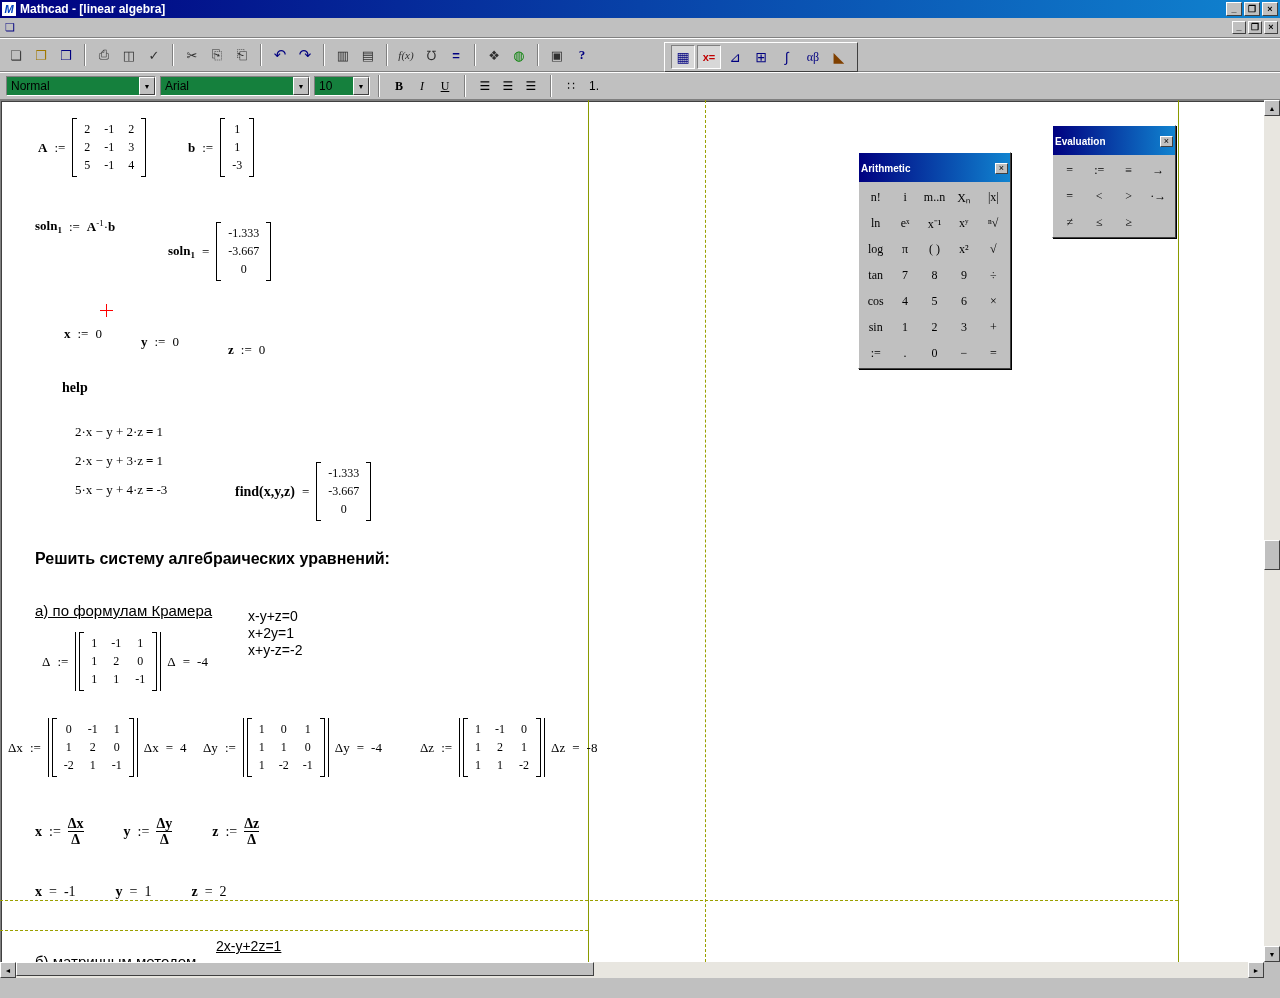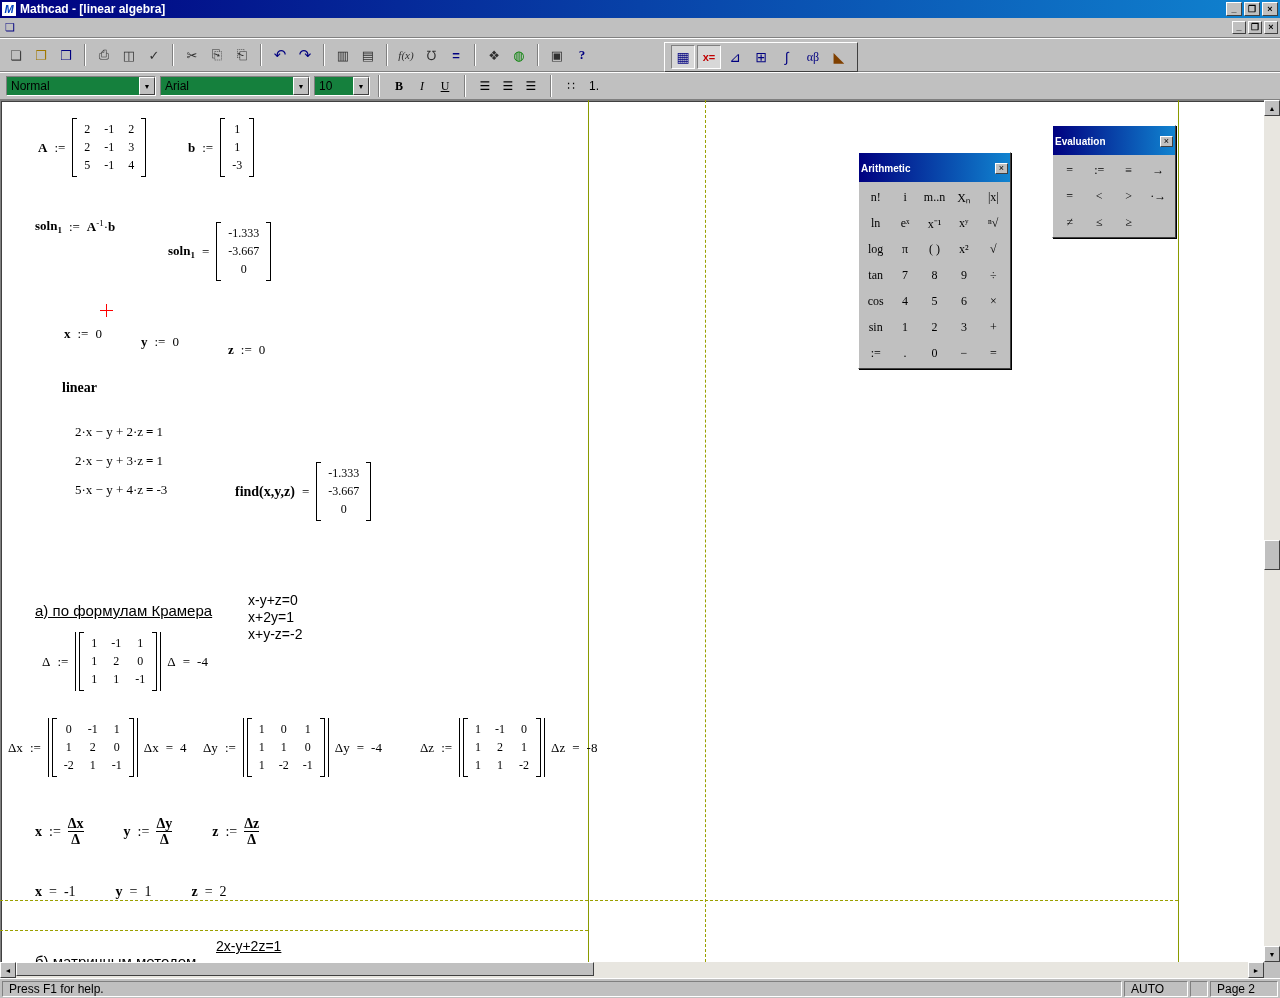--- a/index.html
+++ b/index.html
@@ -381,21 +381,21 @@
     </div>
     <div class="region" style="left:228px; top:242px" data-name="region-def-z">
       <span class="mrow">
           <span class="var">z</span>
           <span class="op">:=</span>
           <span>0</span>
         </span>
     </div>
 
     <div class="region" style="left:62px; top:280px; font-weight:bold; font-size:14px" data-name="region-given-keyword">
-      <span>linear</span>
+      <span>help</span>
     </div>
 
     <div class="region" style="left:75px; top:324px" data-name="region-given-equations">
 
     <div class="eqline" data-name="equation-line"><span>2·x − y + 2·z</span><span class="beq">=</span><span>1</span></div>
         <div class="eqline" data-name="equation-line"><span>2·x − y + 3·z</span><span class="beq">=</span><span>1</span></div>
         <div class="eqline" data-name="equation-line"><span>5·x − y + 4·z</span><span class="beq">=</span><span>-3</span></div>
       </div>
 
     <div class="region" style="left:235px; top:362px" data-name="region-find-result">
@@ -407,26 +407,29 @@
             <span class="cells c1">
               <span class="cell" data-name="matrix-cell">-1.333</span>
               <span class="cell" data-name="matrix-cell">-3.667</span>
               <span class="cell" data-name="matrix-cell">0</span>
             </span>
             <span class="br r" data-name="bracket"></span>
           </span>
       </span>
     </div>
 
+    <div class="region heading" style="left:35px; top:450px" data-name="region-task-heading">
+      <span>Решить систему алгебраических уравнений:</span>
+    </div>
 
     <div class="region sans" style="left:35px; top:502px; font-size:15px" data-name="region-part-a-label">
       <span>а) по формулам Крамера</span>
     </div>
 
-    <div class="region syslines" style="left:248px; top:492px" data-name="region-system-a">
+    <div class="region syslines" style="left:248px; top:508px" data-name="region-system-a">
 
     <div data-name="system-line">x-y+z=0</div>
         <div data-name="system-line">x+2y=1</div>
         <div data-name="system-line">x+y-z=-2</div>
       </div>
 
     <div class="region" style="left:42px; top:532px" data-name="region-delta">
       <span class="mrow">
         <span data-name="var-delta">Δ</span>
         <span class="op">:=</span>
@@ -676,20 +679,14 @@
 
   <div class="hscroll" data-name="horizontal-scrollbar">
     <button class="sbtn" data-name="scroll-left-icon">◄</button>
     <div class="htrack" data-name="horizontal-scroll-track">
       <div class="hthumb" data-name="horizontal-scroll-thumb"></div>
     </div>
     <button class="sbtn" data-name="scroll-right-icon">►</button>
     <div class="corner" data-name="scrollbar-corner"></div>
   </div>
 
-  <div class="statusbar" data-name="statusbar">
-    <span class="spanel grow" data-name="status-help-text">Press F1 for help.</span>
-    <span class="spanel" style="width:64px" data-name="status-auto-mode">AUTO</span>
-    <span class="spanel" style="width:18px" data-name="status-blank-panel"></span>
-    <span class="spanel" style="width:68px" data-name="status-page-indicator">Page 2</span>
-  </div>
 
 </div>
 
 </body></html>

